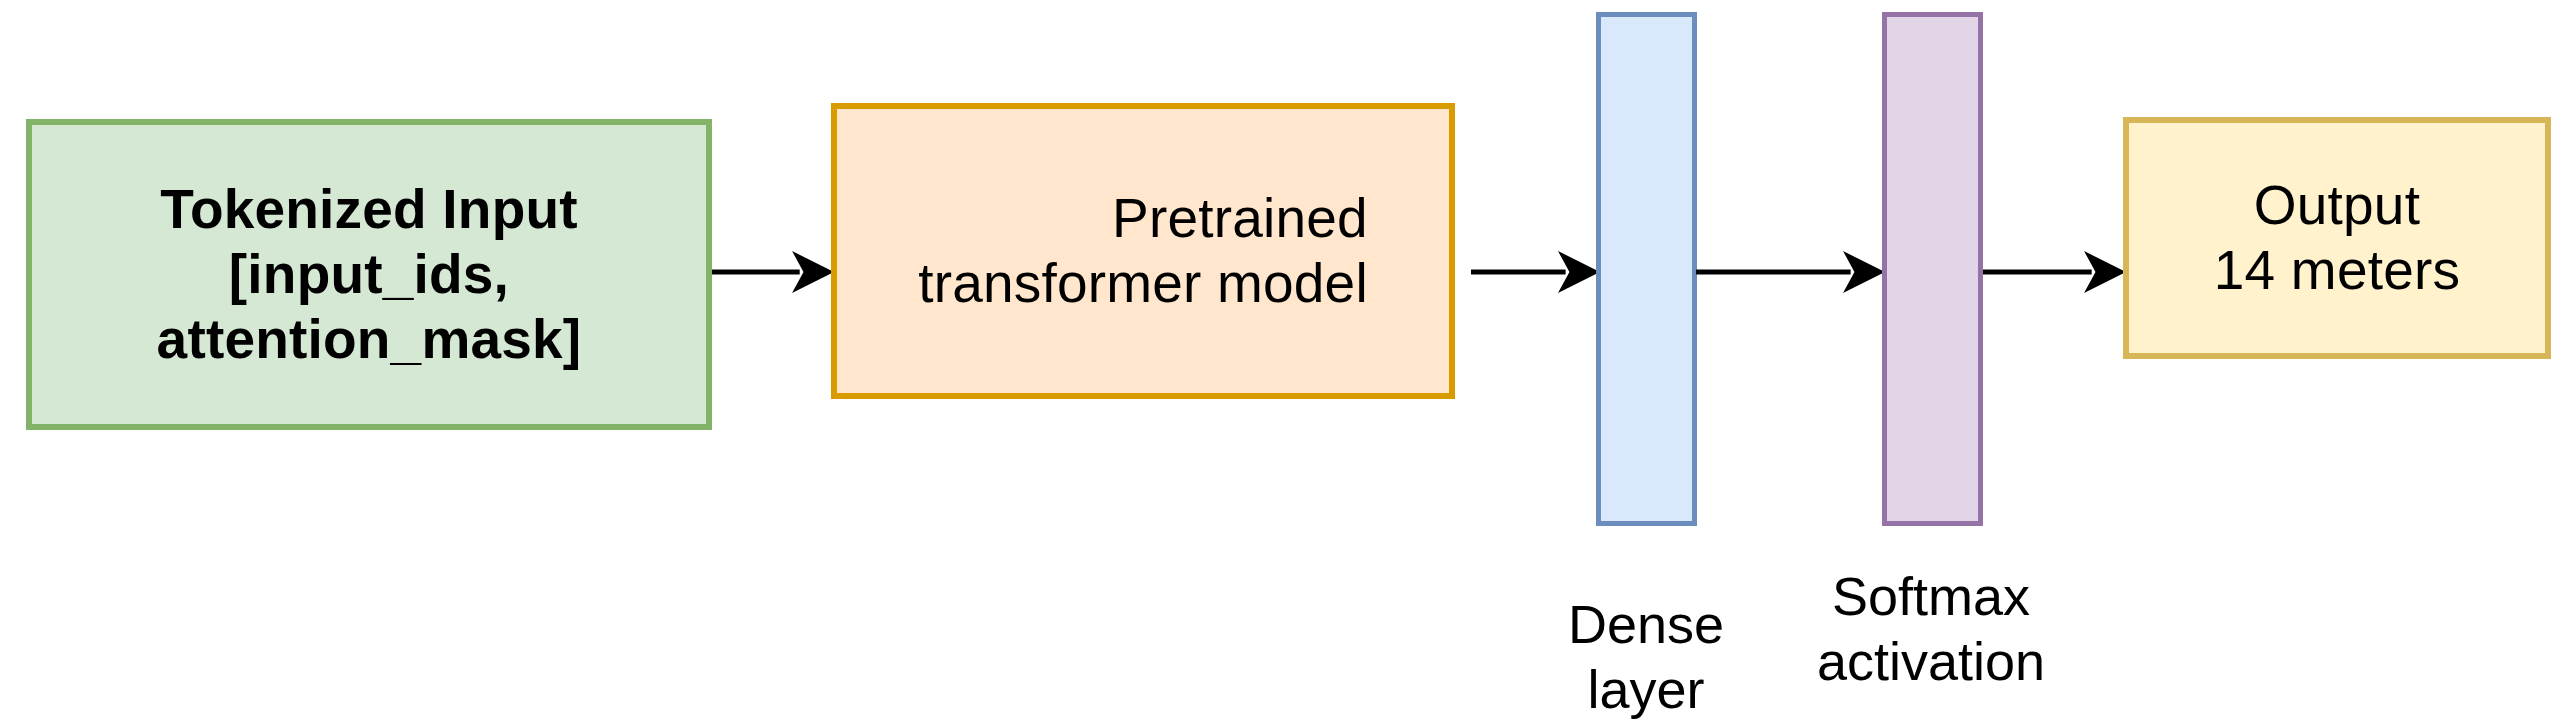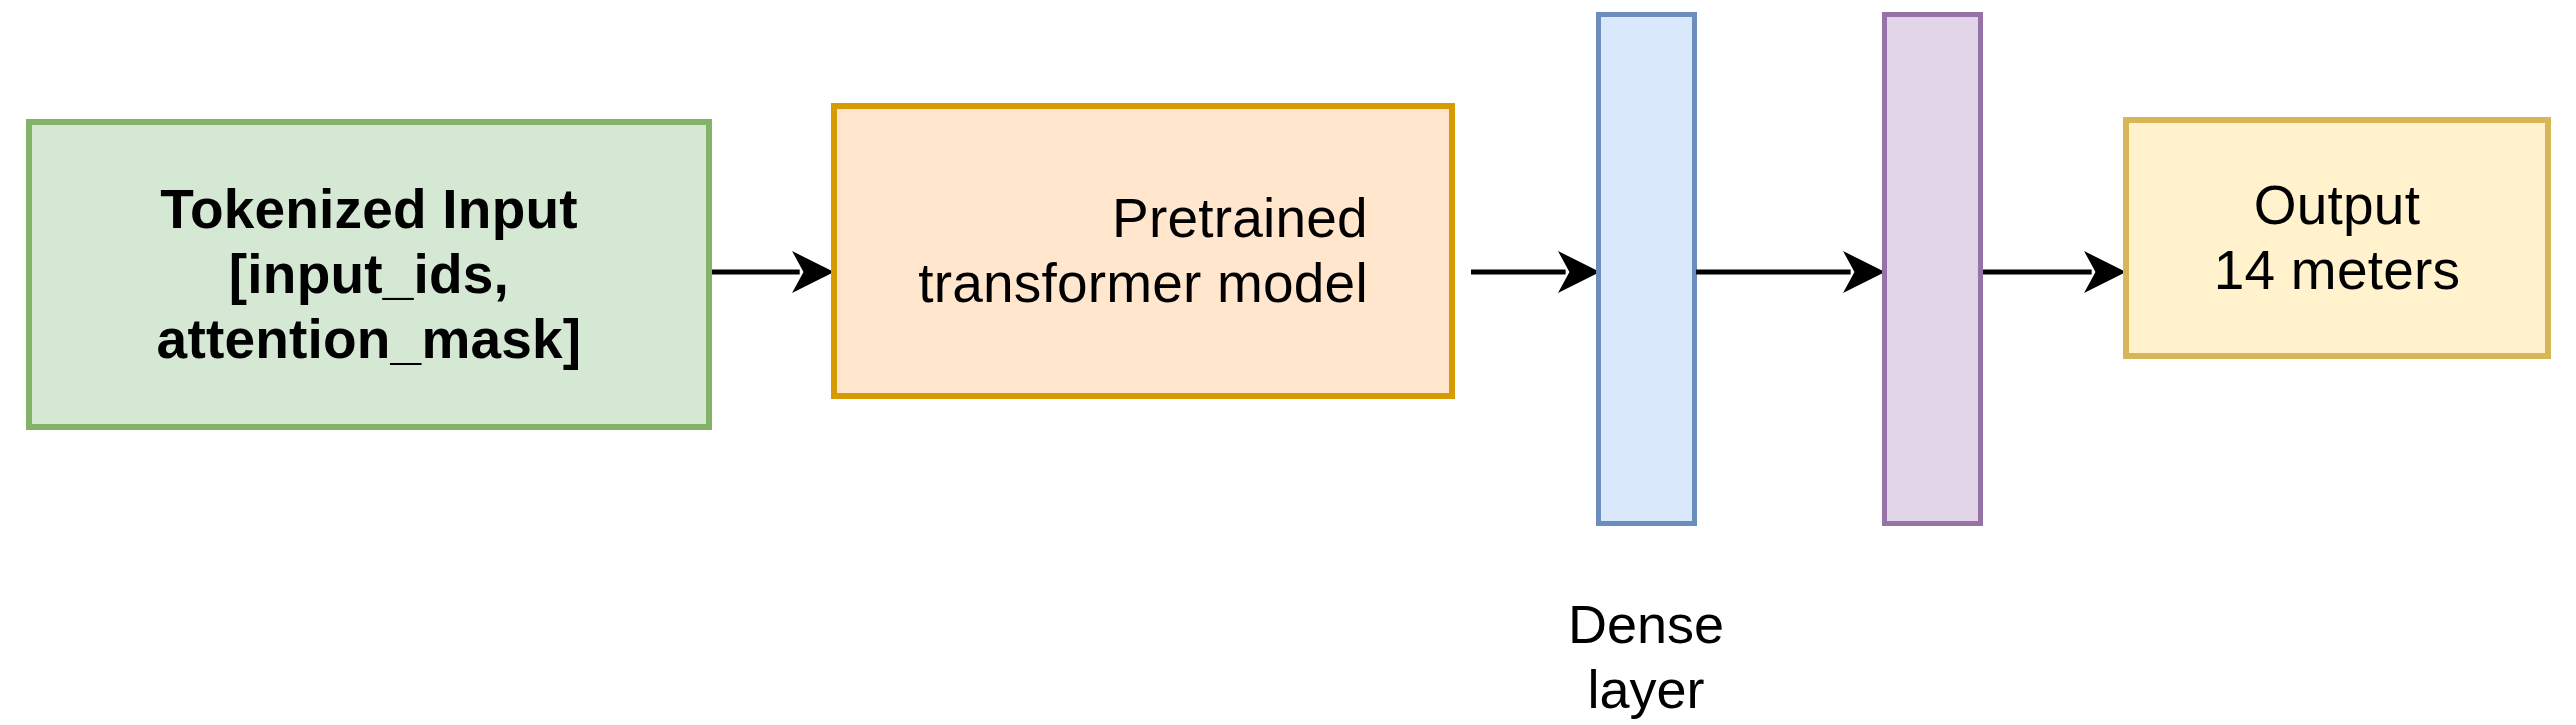--- a/index.html
+++ b/index.html
@@ -135,20 +135,22 @@
 layer</div>
 
   <div class="arrow arrow-3">
     <svg width="189" height="50" viewBox="0 0 198 52" aria-hidden="true">
       <line x1="0" y1="26" x2="162" y2="26" stroke="#000000" stroke-width="5"></line>
       <polygon points="198,26 154,4 166,26 154,48" fill="#000000"></polygon>
     </svg>
   </div>
 
   <div class="bar bar-softmax"></div>
+  <div class="bar-label label-softmax">Softmax
+activation</div>
 
   <div class="arrow arrow-4">
     <svg width="143" height="50" viewBox="0 0 150 52" aria-hidden="true">
       <line x1="0" y1="26" x2="114" y2="26" stroke="#000000" stroke-width="5"></line>
       <polygon points="150,26 106,4 118,26 106,48" fill="#000000"></polygon>
     </svg>
   </div>
 
   <div class="node node-output">Output
 14 meters</div>

